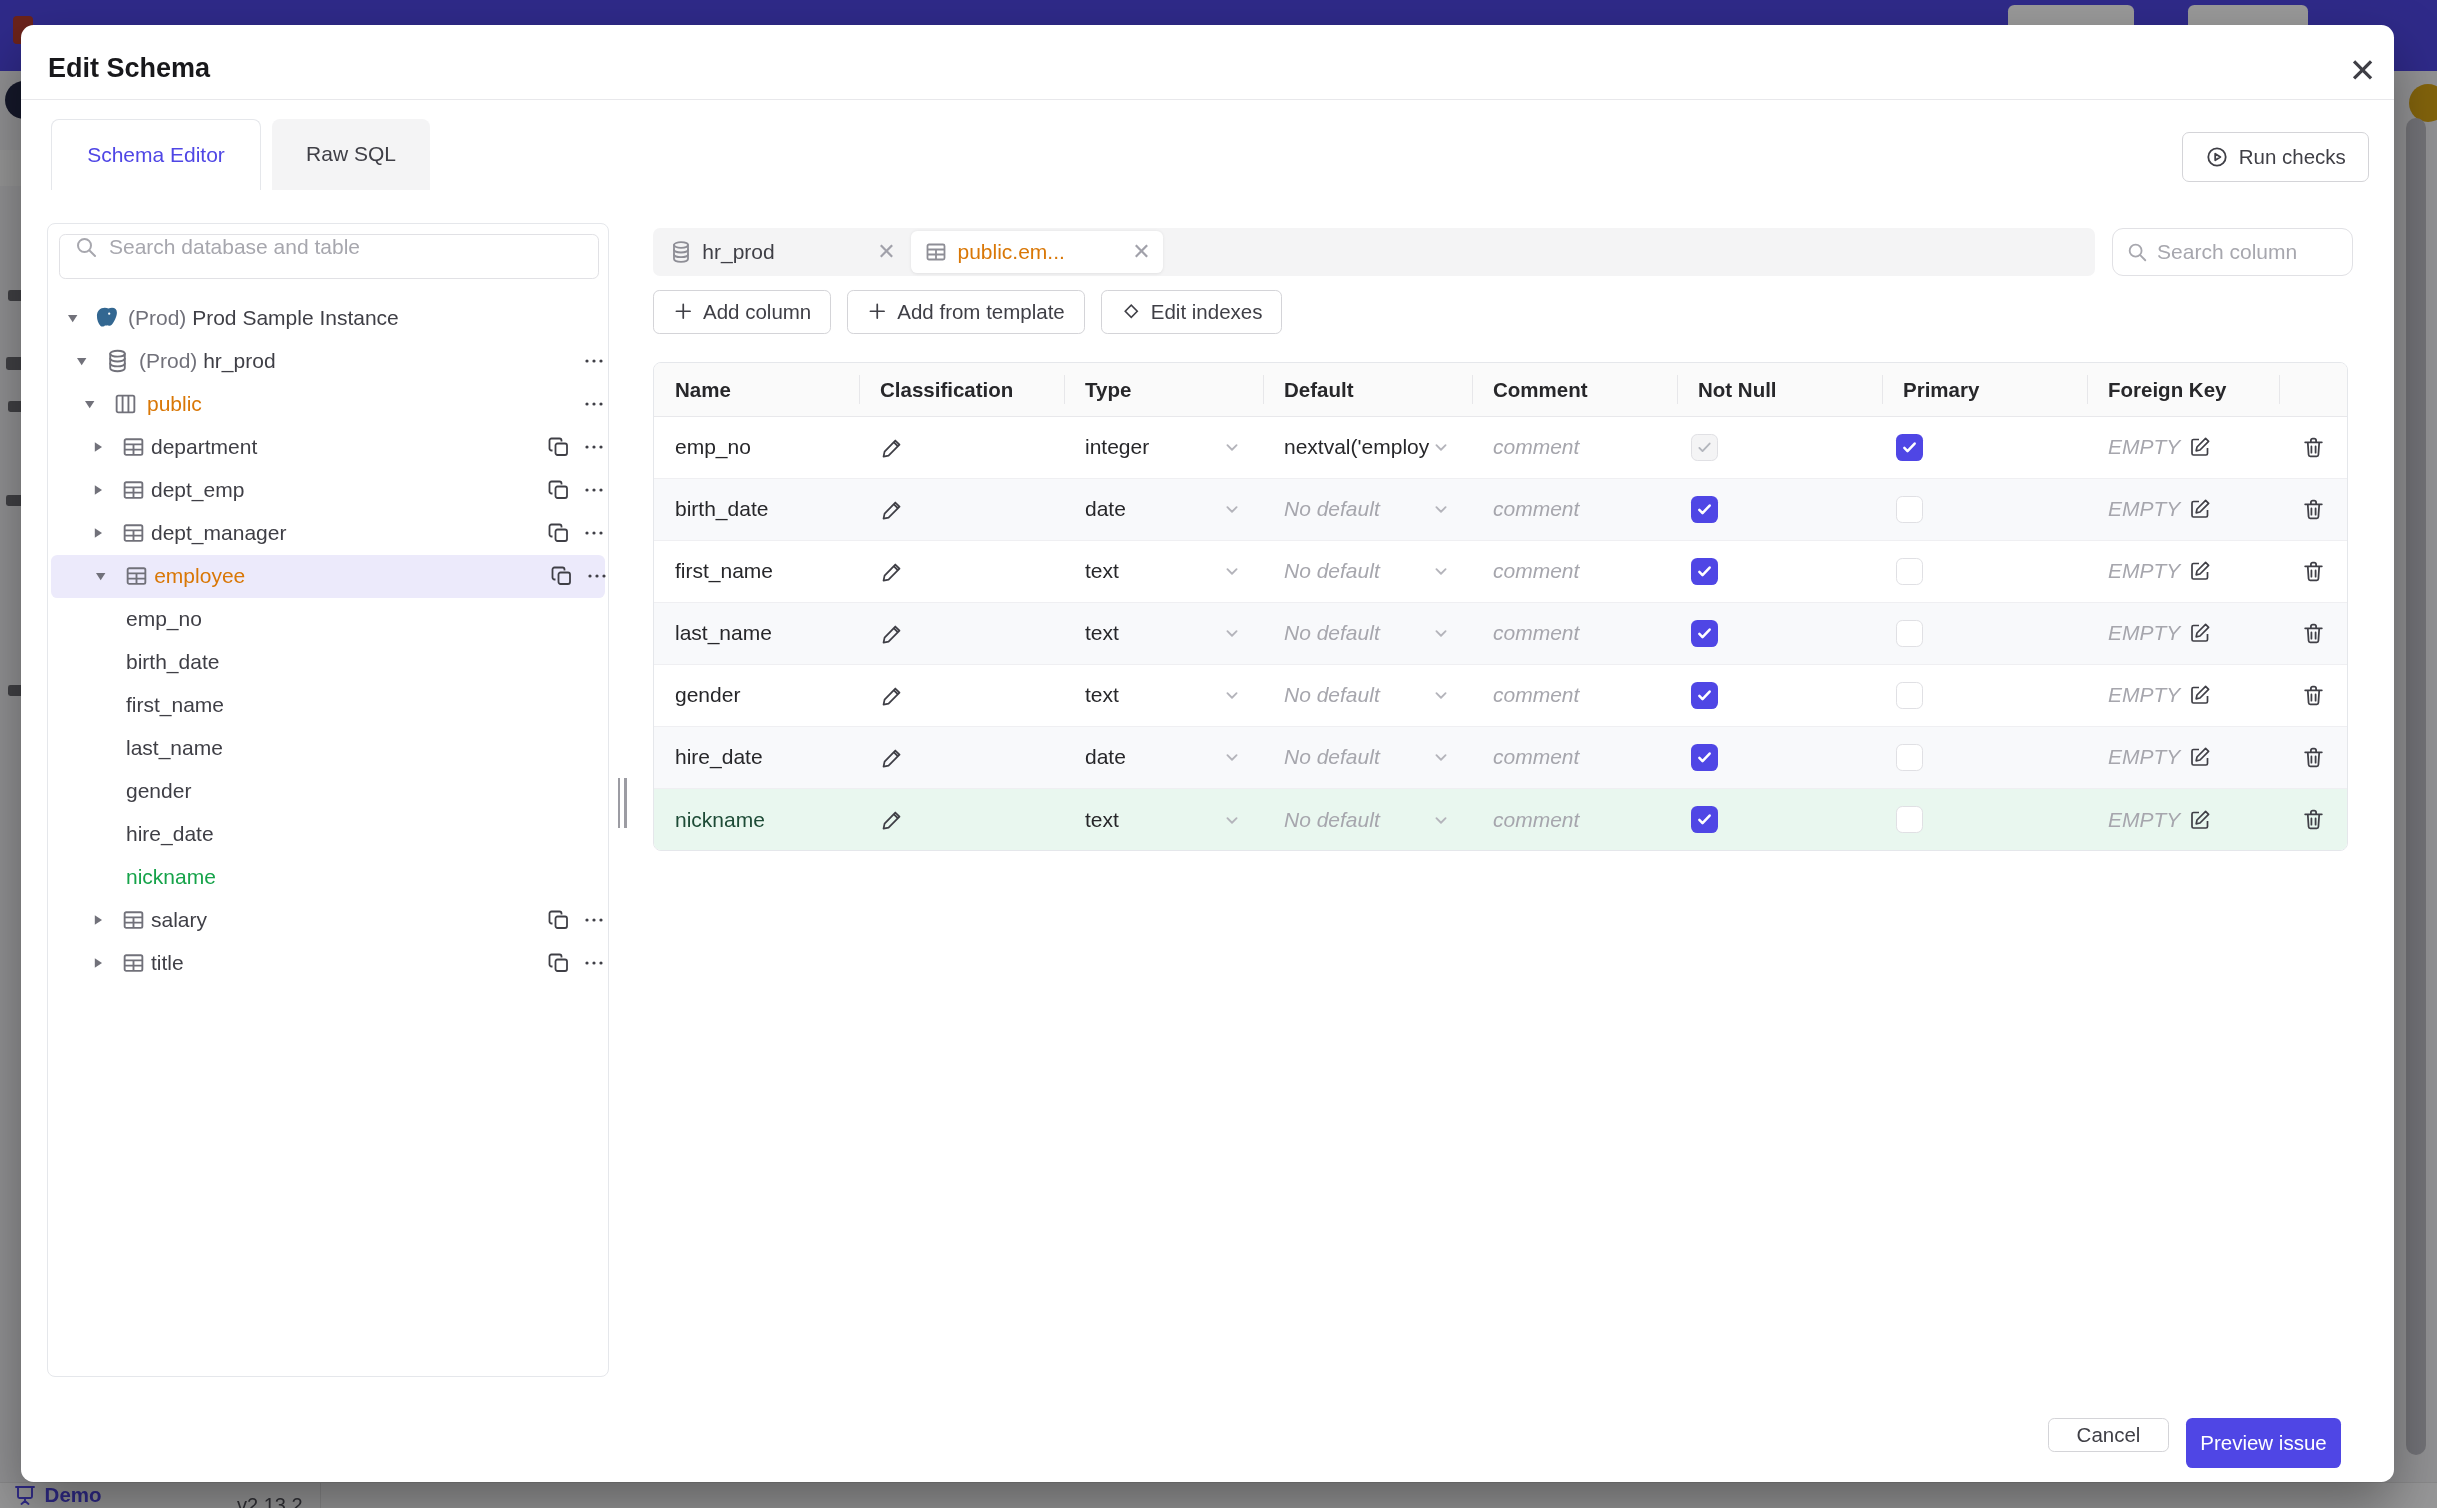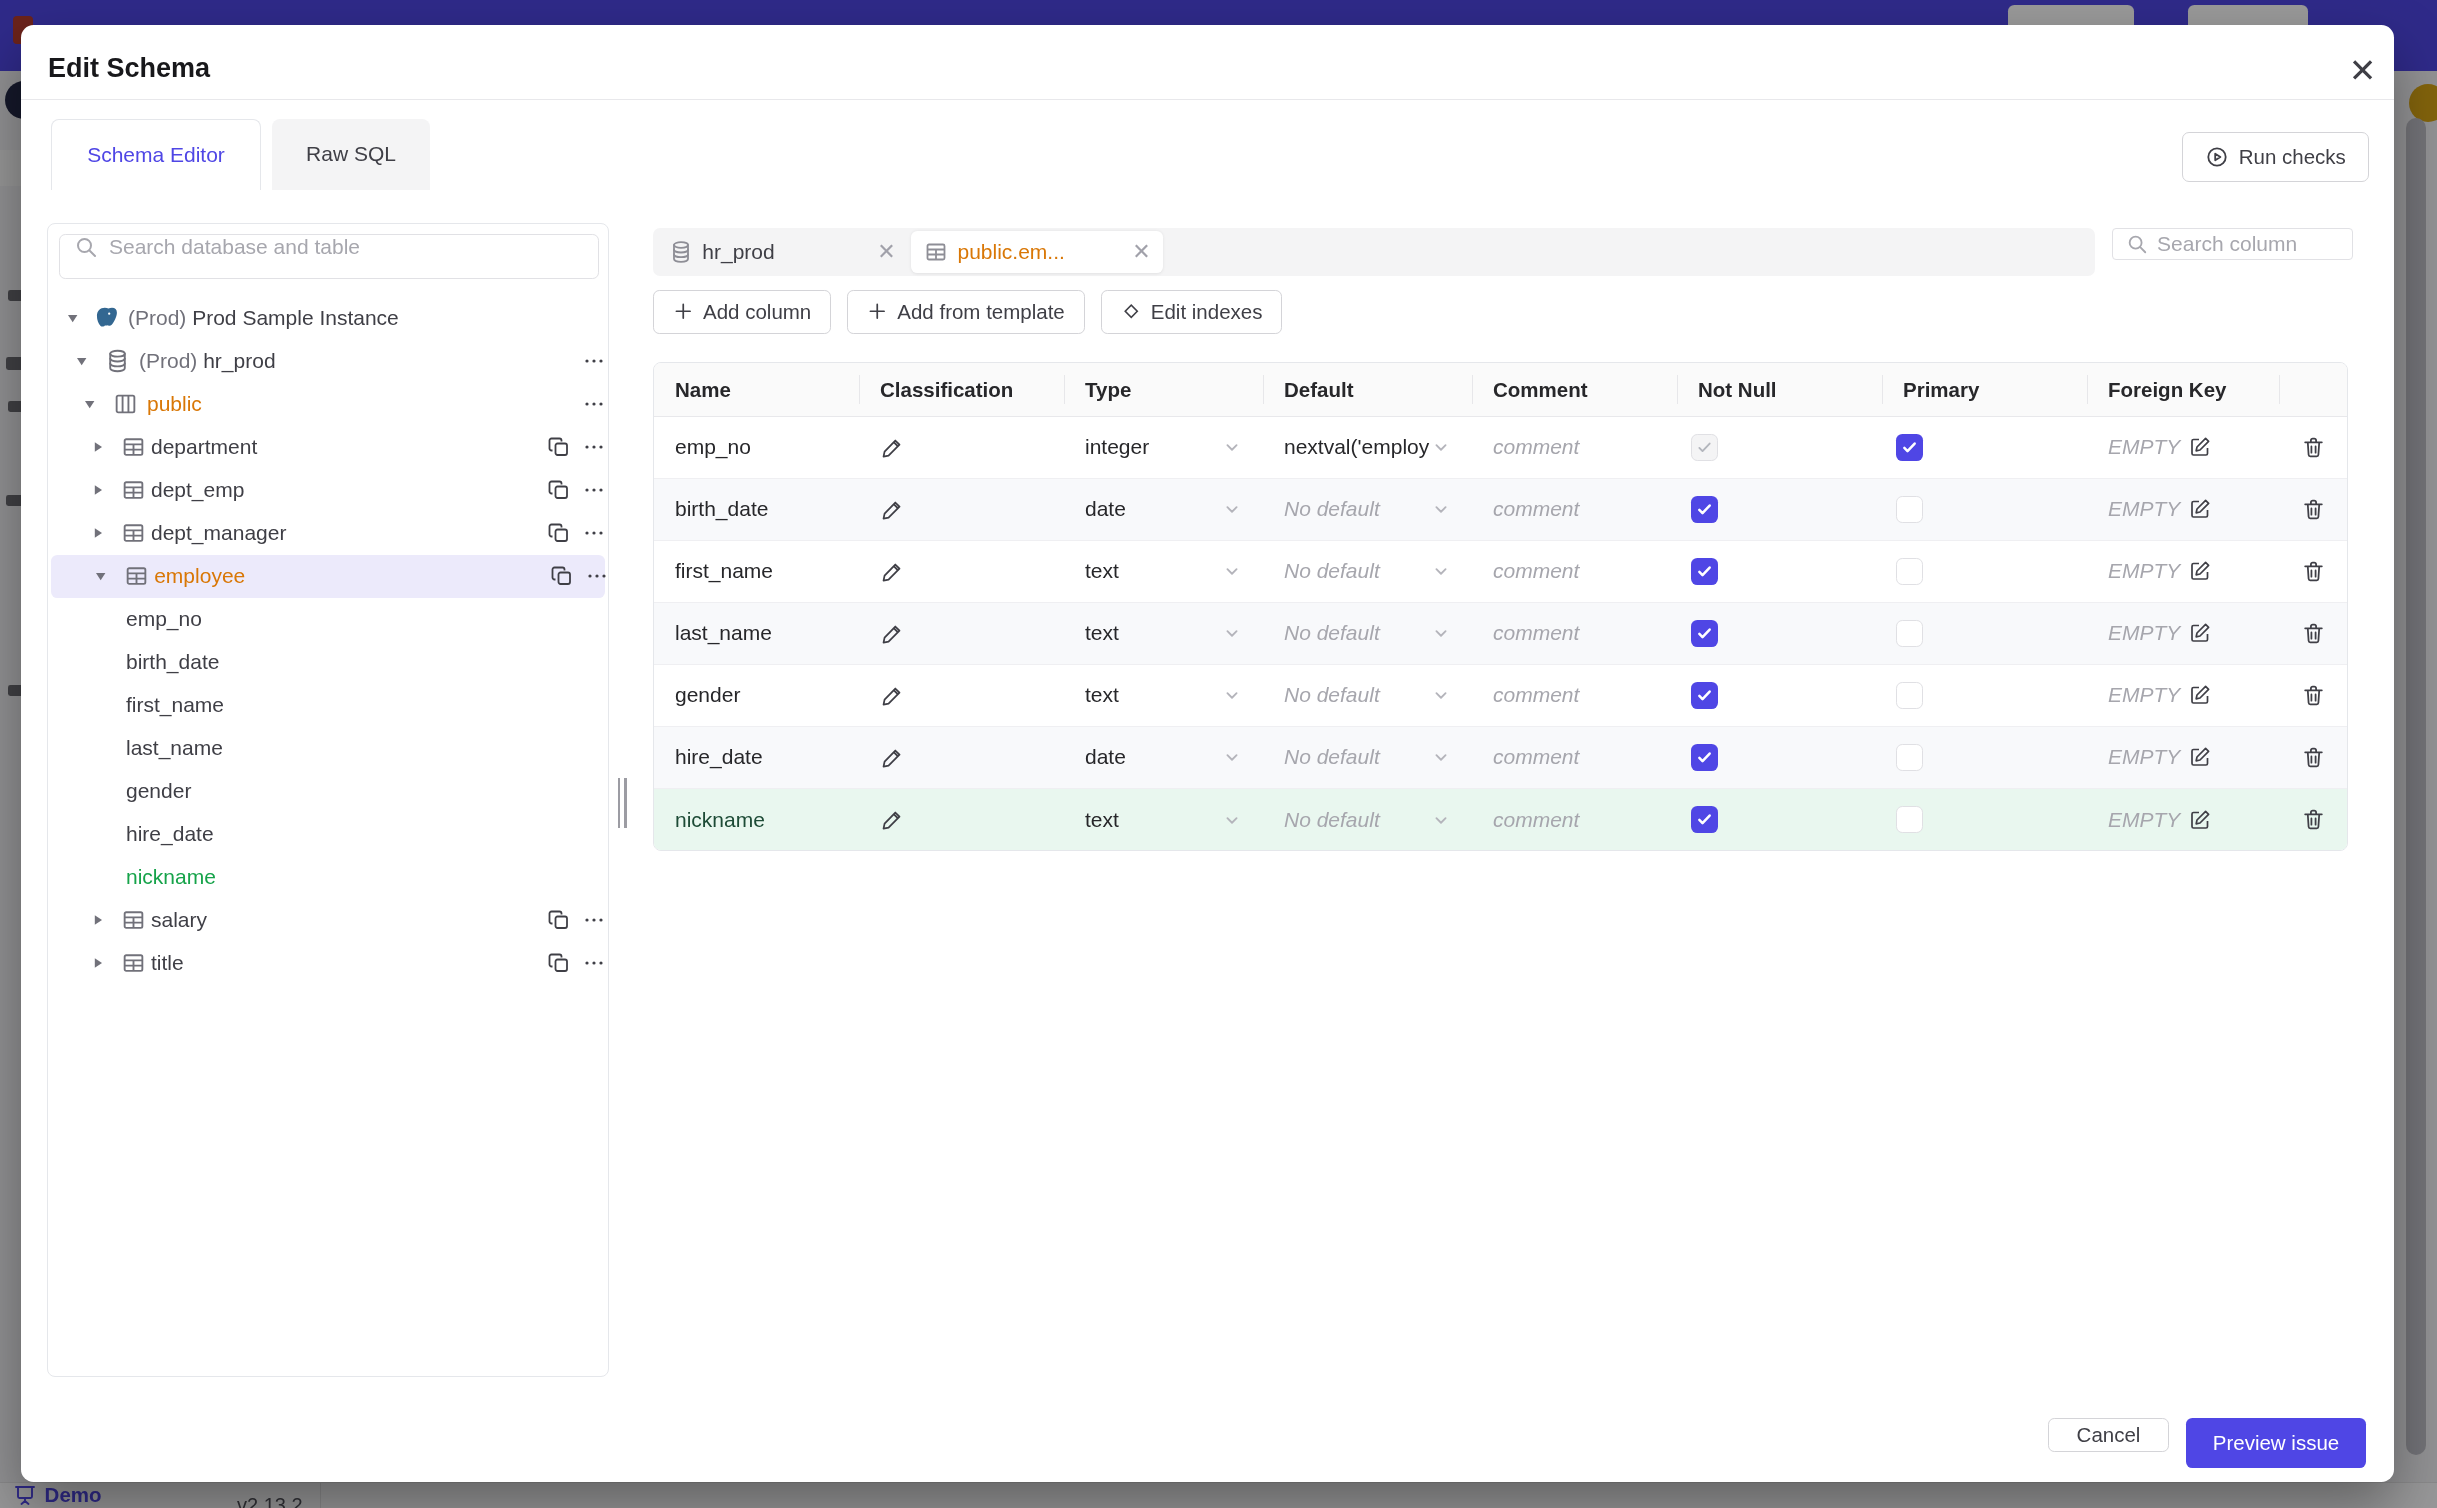--- a/index.html
+++ b/index.html
@@ -61,21 +61,21 @@
 
   
   .chip-strip { position:absolute; left:632px; top:203px; width:1442px; height:48px; background:#f4f4f5; border-radius:7px;
                 display:flex; align-items:center; padding:3.2px; gap:3.2px; }
   .chip { width:252px; height:42px; display:flex; align-items:center; padding:0 12.6px; gap:9.5px; border-radius:6.3px; cursor:pointer; }
   .chip .icn { width:24px; height:24px; color:#8e8e96; flex:none; }
   .chip .clabel { font-size:21px; color:#3f3f46; flex:1; white-space:nowrap; overflow:hidden; }
   .chip.active { background:#fff; box-shadow:0 0.8px 3.2px rgba(0,0,0,.08); }
   .chip.active .clabel { color:#d97706; }
   .chip .x { font-size:22px; color:#a1a1aa; }
-  .col-search { position:absolute; left:2091px; top:203px; width:241px; height:32px; border:1.2px solid #e1e1e5; border-radius:4px;
+  .col-search { position:absolute; left:2091px; top:203px; width:241px; height:48px; border:1.2px solid #e1e1e5; border-radius:11px;
                 display:flex; align-items:center; padding:0 12.6px; gap:9.5px; color:#a7a7ae; font-size:21px; background:#fff; }
   .col-search .icn { width:22px; height:22px; }
 
   .actions { position:absolute; left:632px; top:265px; display:flex; gap:16px; }
   .actions .btn { height:44px; padding:0 19px; border-radius:6.3px; }
   .actions .icn { width:20.5px; height:20.5px; }
 
   
   .dtable { position:absolute; left:632px; top:325px; width:1695px; height:489px; border:1.2px solid #e5e7eb;
             border-radius:8px; overflow:hidden; background:#fff;margin-top:12px; }
@@ -98,21 +98,21 @@
   .cb.on { background:#4f46e5; }
   .cb.off { background:#fff; border:1.2px solid #e0e0e4; }
   .cb.dis { background:#f4f4f5; border:1.2px solid #e0e0e4; }
   .cb svg { width:19px; height:19px; }
   .fkcell { gap:8px; }
   .fk-label { color:#a6a6ad; font-style:italic; }
   .trashwrap { justify-content:center; padding-left:0; }
 
   
   .f-cancel { position:absolute; left:2027px; top:1393px; width:121px; height:34px; border-radius:6.3px; }
-  .f-submit { position:absolute; left:2165px; top:1393px; width:180px; height:50px; background:#4f46e5; color:#fff;
+  .f-submit { position:absolute; left:2165px; top:1393px; width:155px; height:50px; background:#4f46e5; color:#fff;
               border:none; display:flex; align-items:center; justify-content:center; font-size:20.5px; border-radius:6.3px; cursor:pointer; }
   .icn svg, .rowact svg, .iconbtn svg, .caret svg, .ticon svg, .chev svg { width:100%; height:100%; display:block; }
 </style>
 </head>
 <body>
 
 <div>
   <div class="bg-header"></div>
   <div class="bg-logo"></div>
   <div class="bg-topbtn" style="left:2008px;width:126px;"></div>

